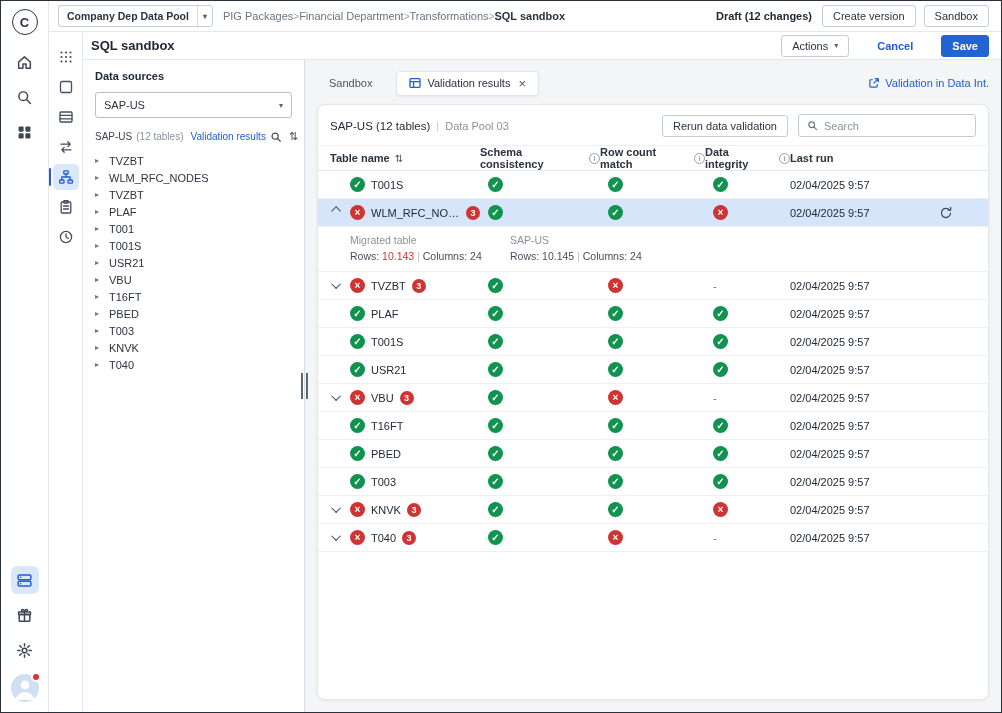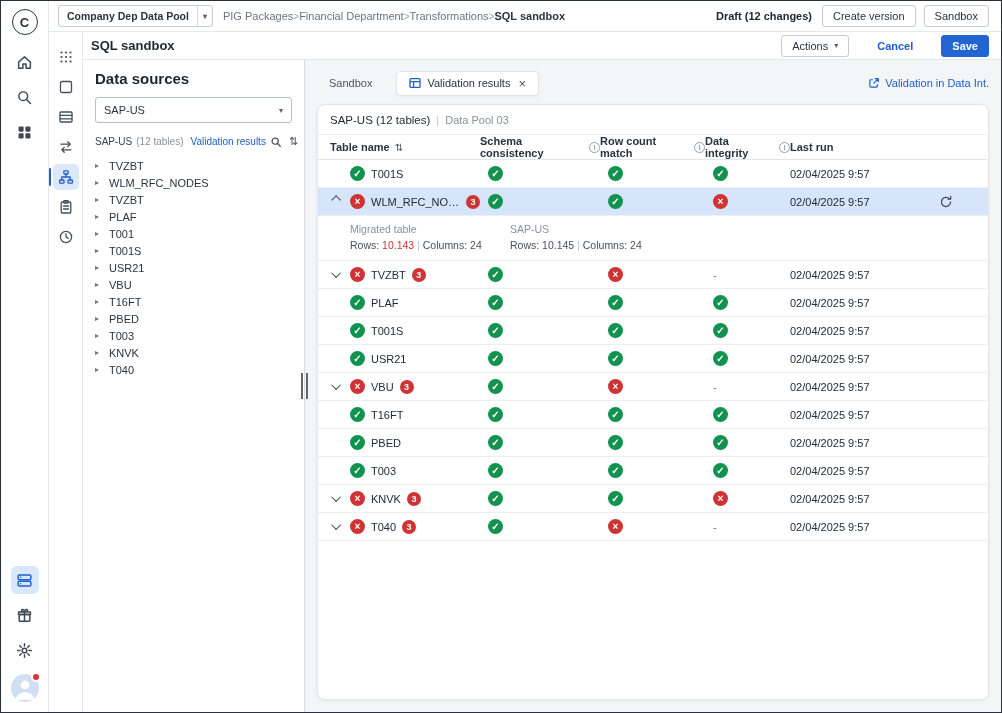--- a/index.html
+++ b/index.html
@@ -51,21 +51,21 @@
 
   .content-col{flex:1;display:flex;flex-direction:column;min-width:0}
   .page-header{height:28px;flex:none;border-bottom:1px solid #e4e7eb;display:flex;align-items:center;padding:0 12px 0 8px;background:#fff}
   .page-header h1{font-size:13px;font-weight:700;color:#1e2632}
   .ph-right{margin-left:auto;display:flex;align-items:center;gap:28px}
 
   .body-row{flex:1;display:flex;min-height:0}
 
   
   .left-panel{width:222px;flex:none;border-right:1px solid #d8dce1;background:#fff;padding:10px 12px;position:relative}
-  .lp-heading{font-size:15px;font-weight:700;color:#1e2632;margin-bottom:10px}
+  .lp-heading{font-size:11px;font-weight:700;color:#1e2632;margin-bottom:10px}
   .select{height:26px;border:1px solid #b9c0c9;border-radius:3px;display:flex;align-items:center;justify-content:space-between;padding:0 8px;color:#2b3340;margin-bottom:12px;cursor:pointer}
   .select .caret{font-size:8px;color:#5b6472}
   .meta-row{display:flex;align-items:center;gap:4px;font-size:10px;margin-bottom:9px;white-space:nowrap}
   .meta-src{color:#3a4350}
   .meta-cnt{color:#8a919c}
   .meta-link{color:#1f5fd0;margin-left:3px;cursor:pointer}
   .meta-icons{margin-left:auto;display:flex;align-items:center;gap:7px;color:#464f5d}
   .meta-icons svg{width:12px;height:12px;stroke:#464f5d;fill:none;stroke-width:1.4;stroke-linecap:round}
   .meta-sort{font-size:11px;color:#464f5d}
   .tree{list-style:none}
@@ -371,20 +371,30 @@
                   </svg>
                 <span>Validation in Data Int.</span>
               </span>
             </div>
 
             <section class="card">
               <div class="card-header">
                 <span class="card-title">SAP-US (12 tables)</span>
                 <span class="sep">|</span>
                 <span class="card-sub">Data Pool 03</span>
+                <div class="ch-right">
+                  <button class="btn">Rerun data validation</button>
+                  <div class="search-box">
+                    <svg viewBox="0 0 14 14">
+                        <circle cx="6" cy="6" r="3.6"></circle>
+                        <path d="M8.8 8.8 12 12"></path>
+                      </svg>
+                    <input placeholder="Search" style="">
+                  </div>
+                </div>
               </div>
 
               <div class="thead grid">
                 <div class="thcell">
                   <span>Table name</span>
                   <span class="sort-icon">⇅</span>
                 </div>
                 <div class="thcell">
                   <span>Schema consistency</span>
                   <span class="info">i</span>

